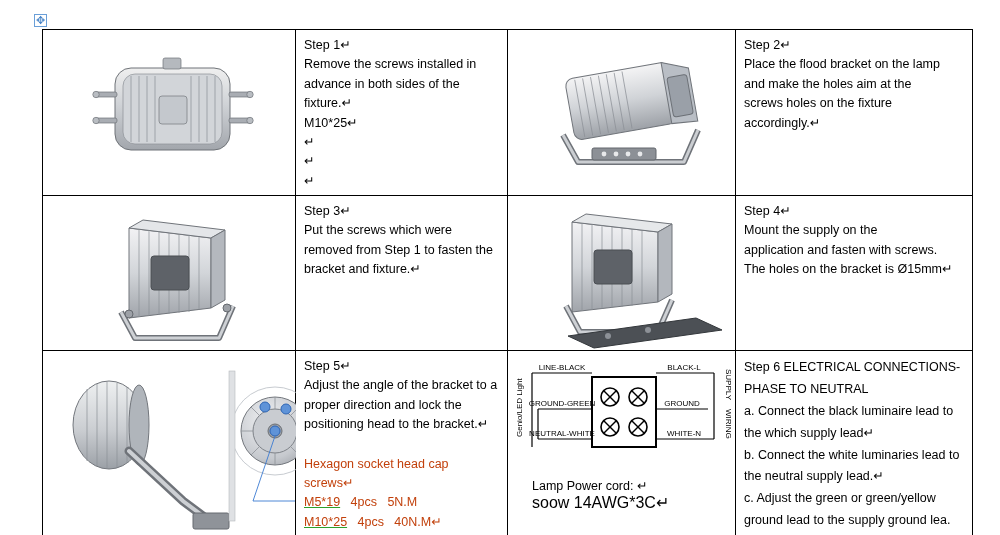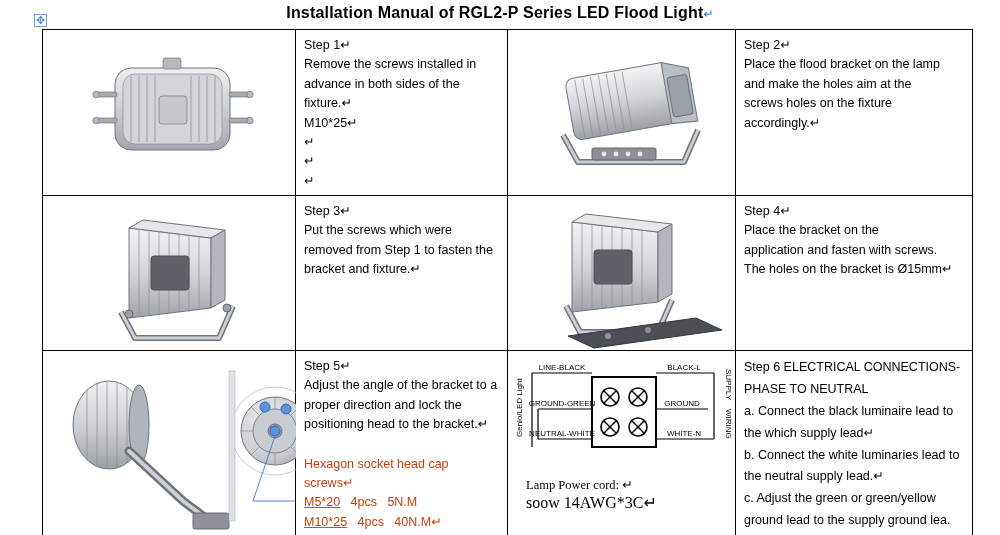--- a/index.html
+++ b/index.html
@@ -61,36 +61,34 @@
   }
   .cell-text p { margin: 0; }
   .img-cell { position: relative; background: #fff; }
 
   
 
   
   .fig { position: absolute; inset: 0; }
   .power-cord {
     position: absolute;
-    left: 18px; bottom: 28px;
+    left: 24px; bottom: 28px;
     font-size: 12.5px;
-    font-family: Liberation Serif, serif;
   }
   .power-cord .big { font-size: 16px; }
 
   .blue-note { color: #c2410c; }
   .blue-note .u { text-decoration: underline; text-decoration-color: #2ca02c; }
   .hex-label { font-size: 12.5px; }
 </style>
 </head>
 <body>
 
 <div class="page">
 
-  <div class="title"><span>Installation Manual of RGL2-P Series LED Flood Light</span><span class="pilcrow">↵</span></div>
 
   <div class="move-handle">
     <span>✥</span>
   </div>
 
   <table class="tbl">
     <colgroup>
       <col style="width:253px">
       <col style="width:212px">
       <col style="width:228px">
@@ -277,21 +275,21 @@
               <polygon points="60,140 188,122 214,134 86,152" fill="#4c5055" stroke="#33373b"></polygon>
               <polygon points="60,140 86,152 86,152 60,140" fill="#3a3e42"></polygon>
               <circle cx="100" cy="140" r="3" fill="#8d9197"></circle>
               <circle cx="140" cy="134" r="3" fill="#8d9197"></circle>
             </svg>
           </div>
         </td>
         <td>
           <div class="cell-text">
             <p>Step 4↵</p>
-            <p>Place the bracket on the</p>
+            <p>Mount the supply on the</p>
             <p>application and fasten with screws.</p>
             <p>The holes on the bracket is Ø15mm↵</p>
           </div>
         </td>
       </tr>
 
       <tr>
         <td class="img-cell" style="height:190px">
           <div class="fig">
             <svg width="253" height="188" viewBox="0 0 253 188">
@@ -351,21 +349,21 @@
         </td>
         <td>
           <div class="cell-text">
             <p>Step 5↵</p>
             <p>Adjust the angle of the bracket to a</p>
             <p>proper direction and lock the</p>
             <p>positioning head to the bracket.↵</p>
             <p style="height:20px">&nbsp;</p>
             <p class="blue-note">Hexagon socket head cap screws↵</p>
             <p class="blue-note hex-label">
-              <span class="u">M5*20</span>&nbsp;&nbsp;&nbsp;<span>4pcs</span>&nbsp;&nbsp;&nbsp;<span>5N.M</span>
+              <span class="u">M5*19</span>&nbsp;&nbsp;&nbsp;<span>4pcs</span>&nbsp;&nbsp;&nbsp;<span>5N.M</span>
             </p>
             <p class="blue-note hex-label">
               <span class="u">M10*25</span>&nbsp;&nbsp;&nbsp;<span>4pcs</span>&nbsp;&nbsp;&nbsp;<span>40N.M↵</span>
             </p>
           </div>
         </td>
         <td class="img-cell">
           <div class="fig">
             <svg width="228" height="188" viewBox="0 0 228 188">
 

